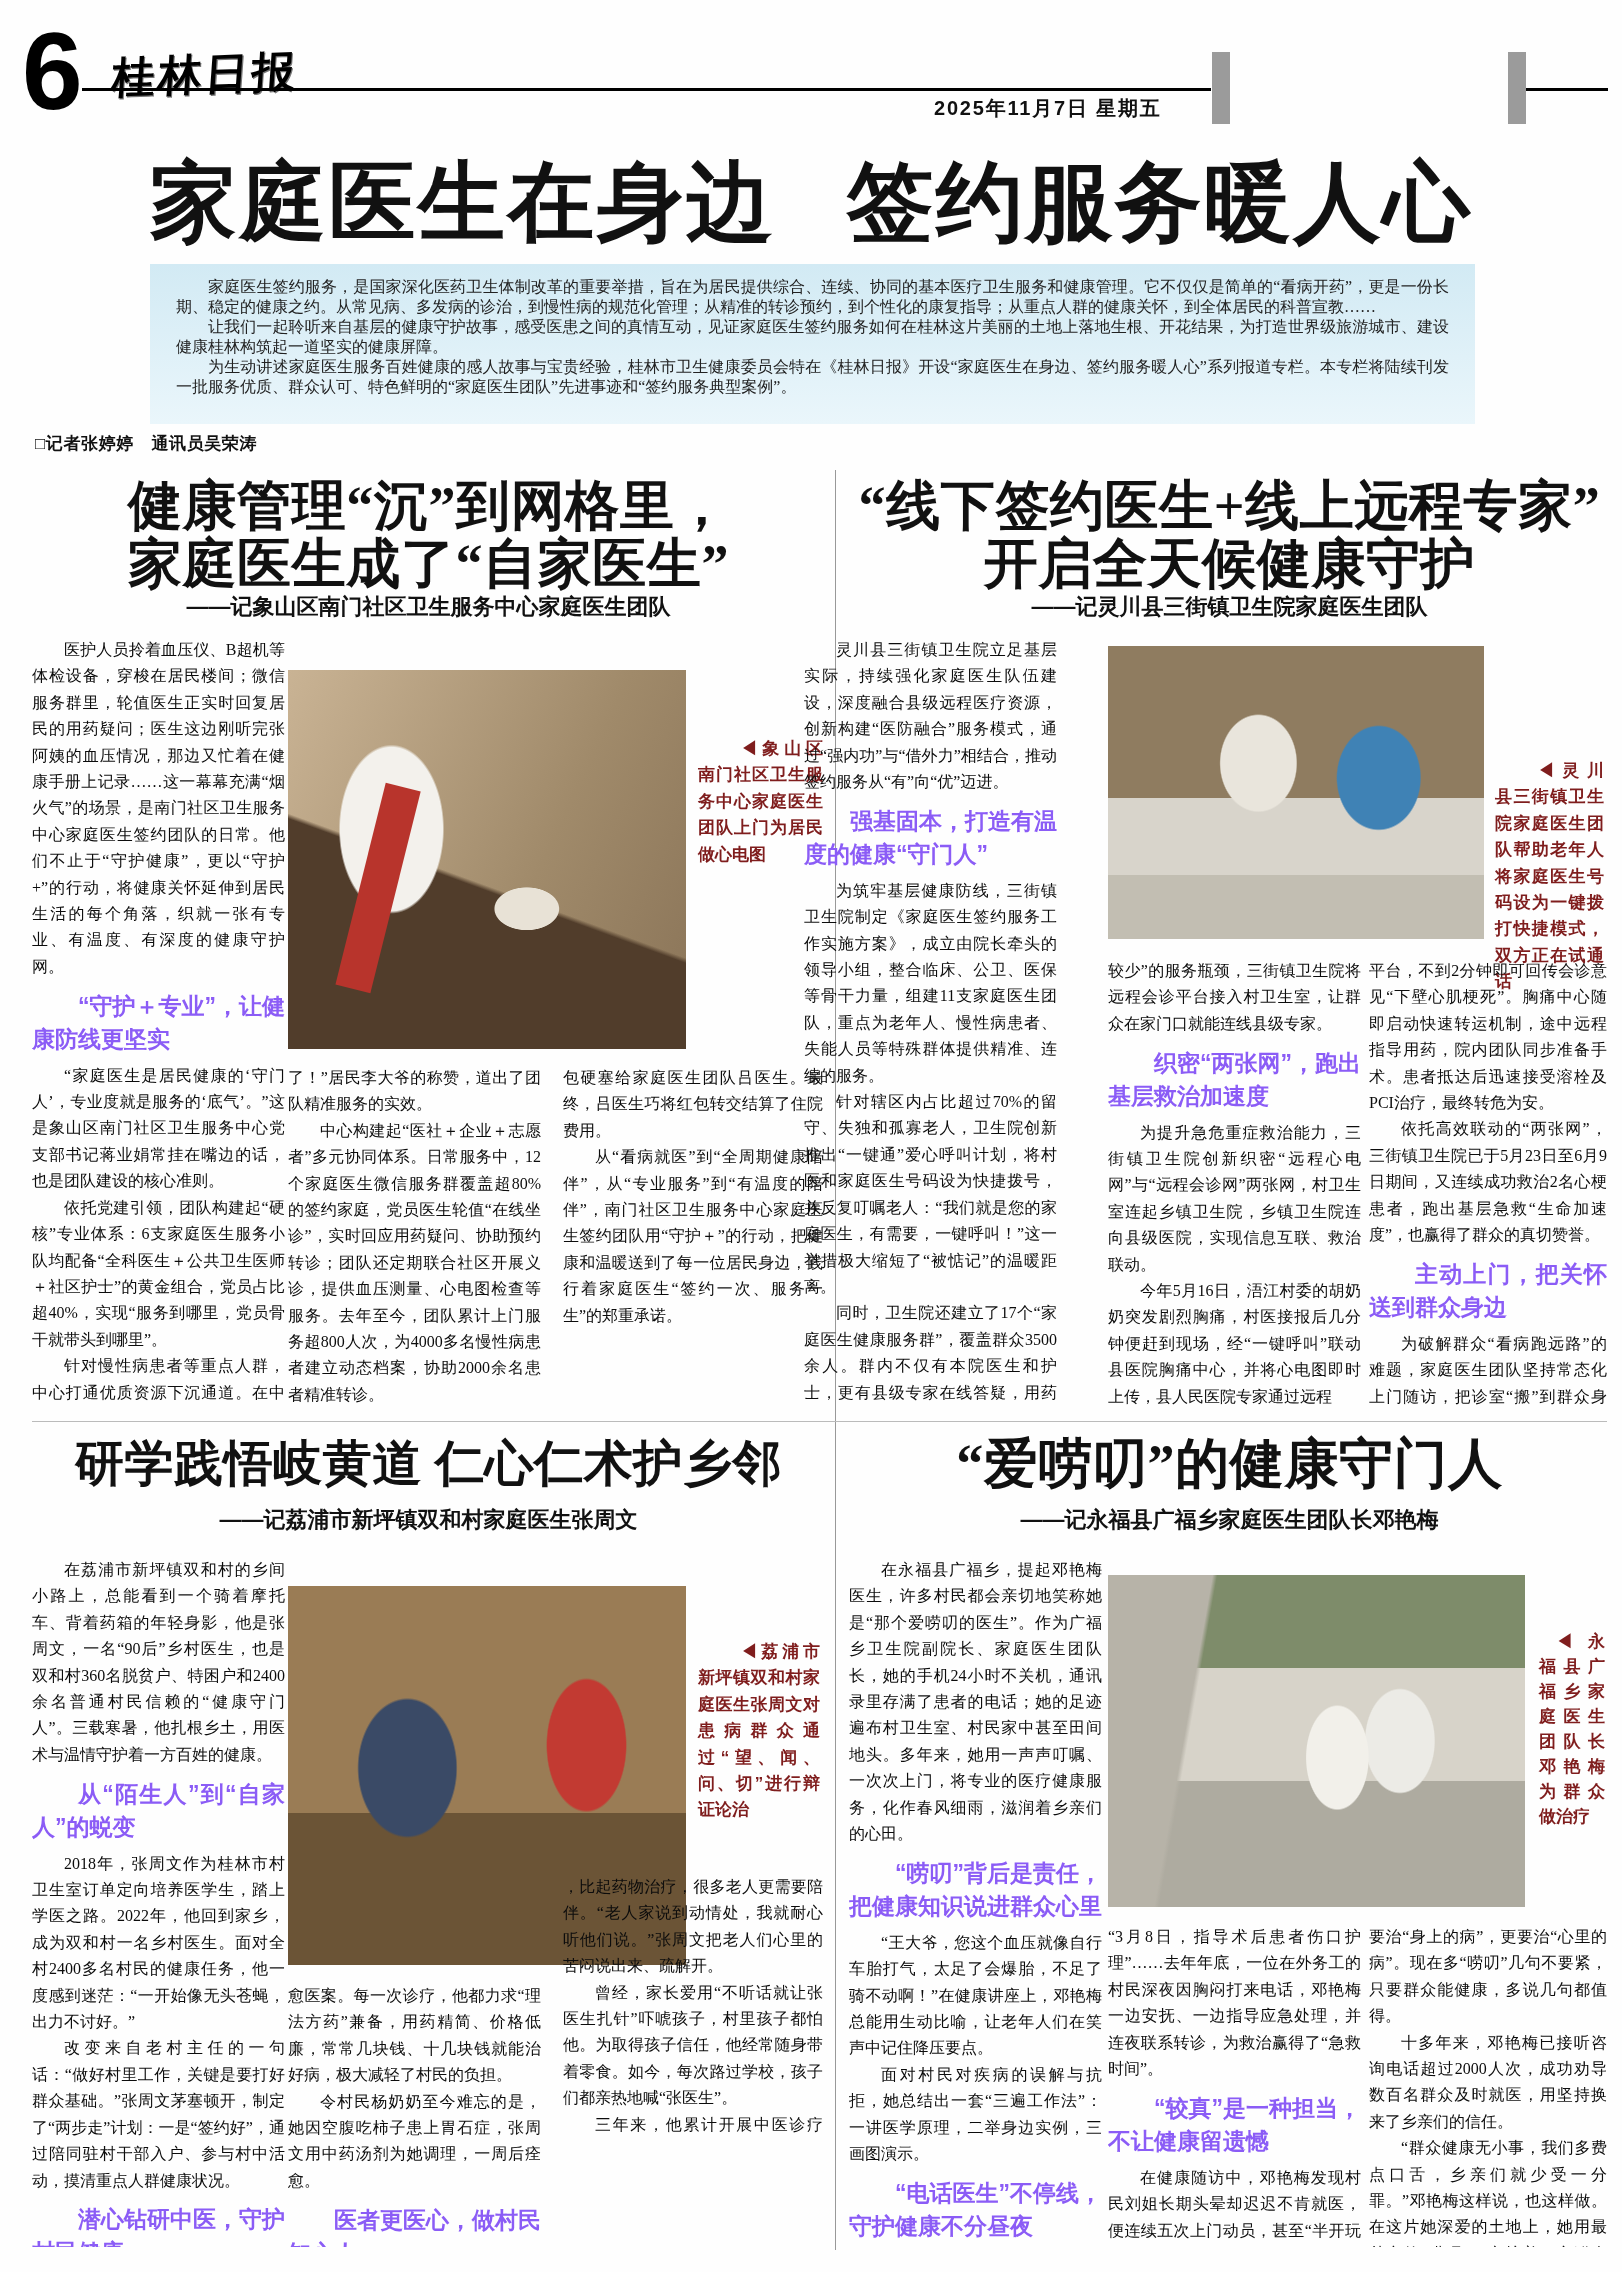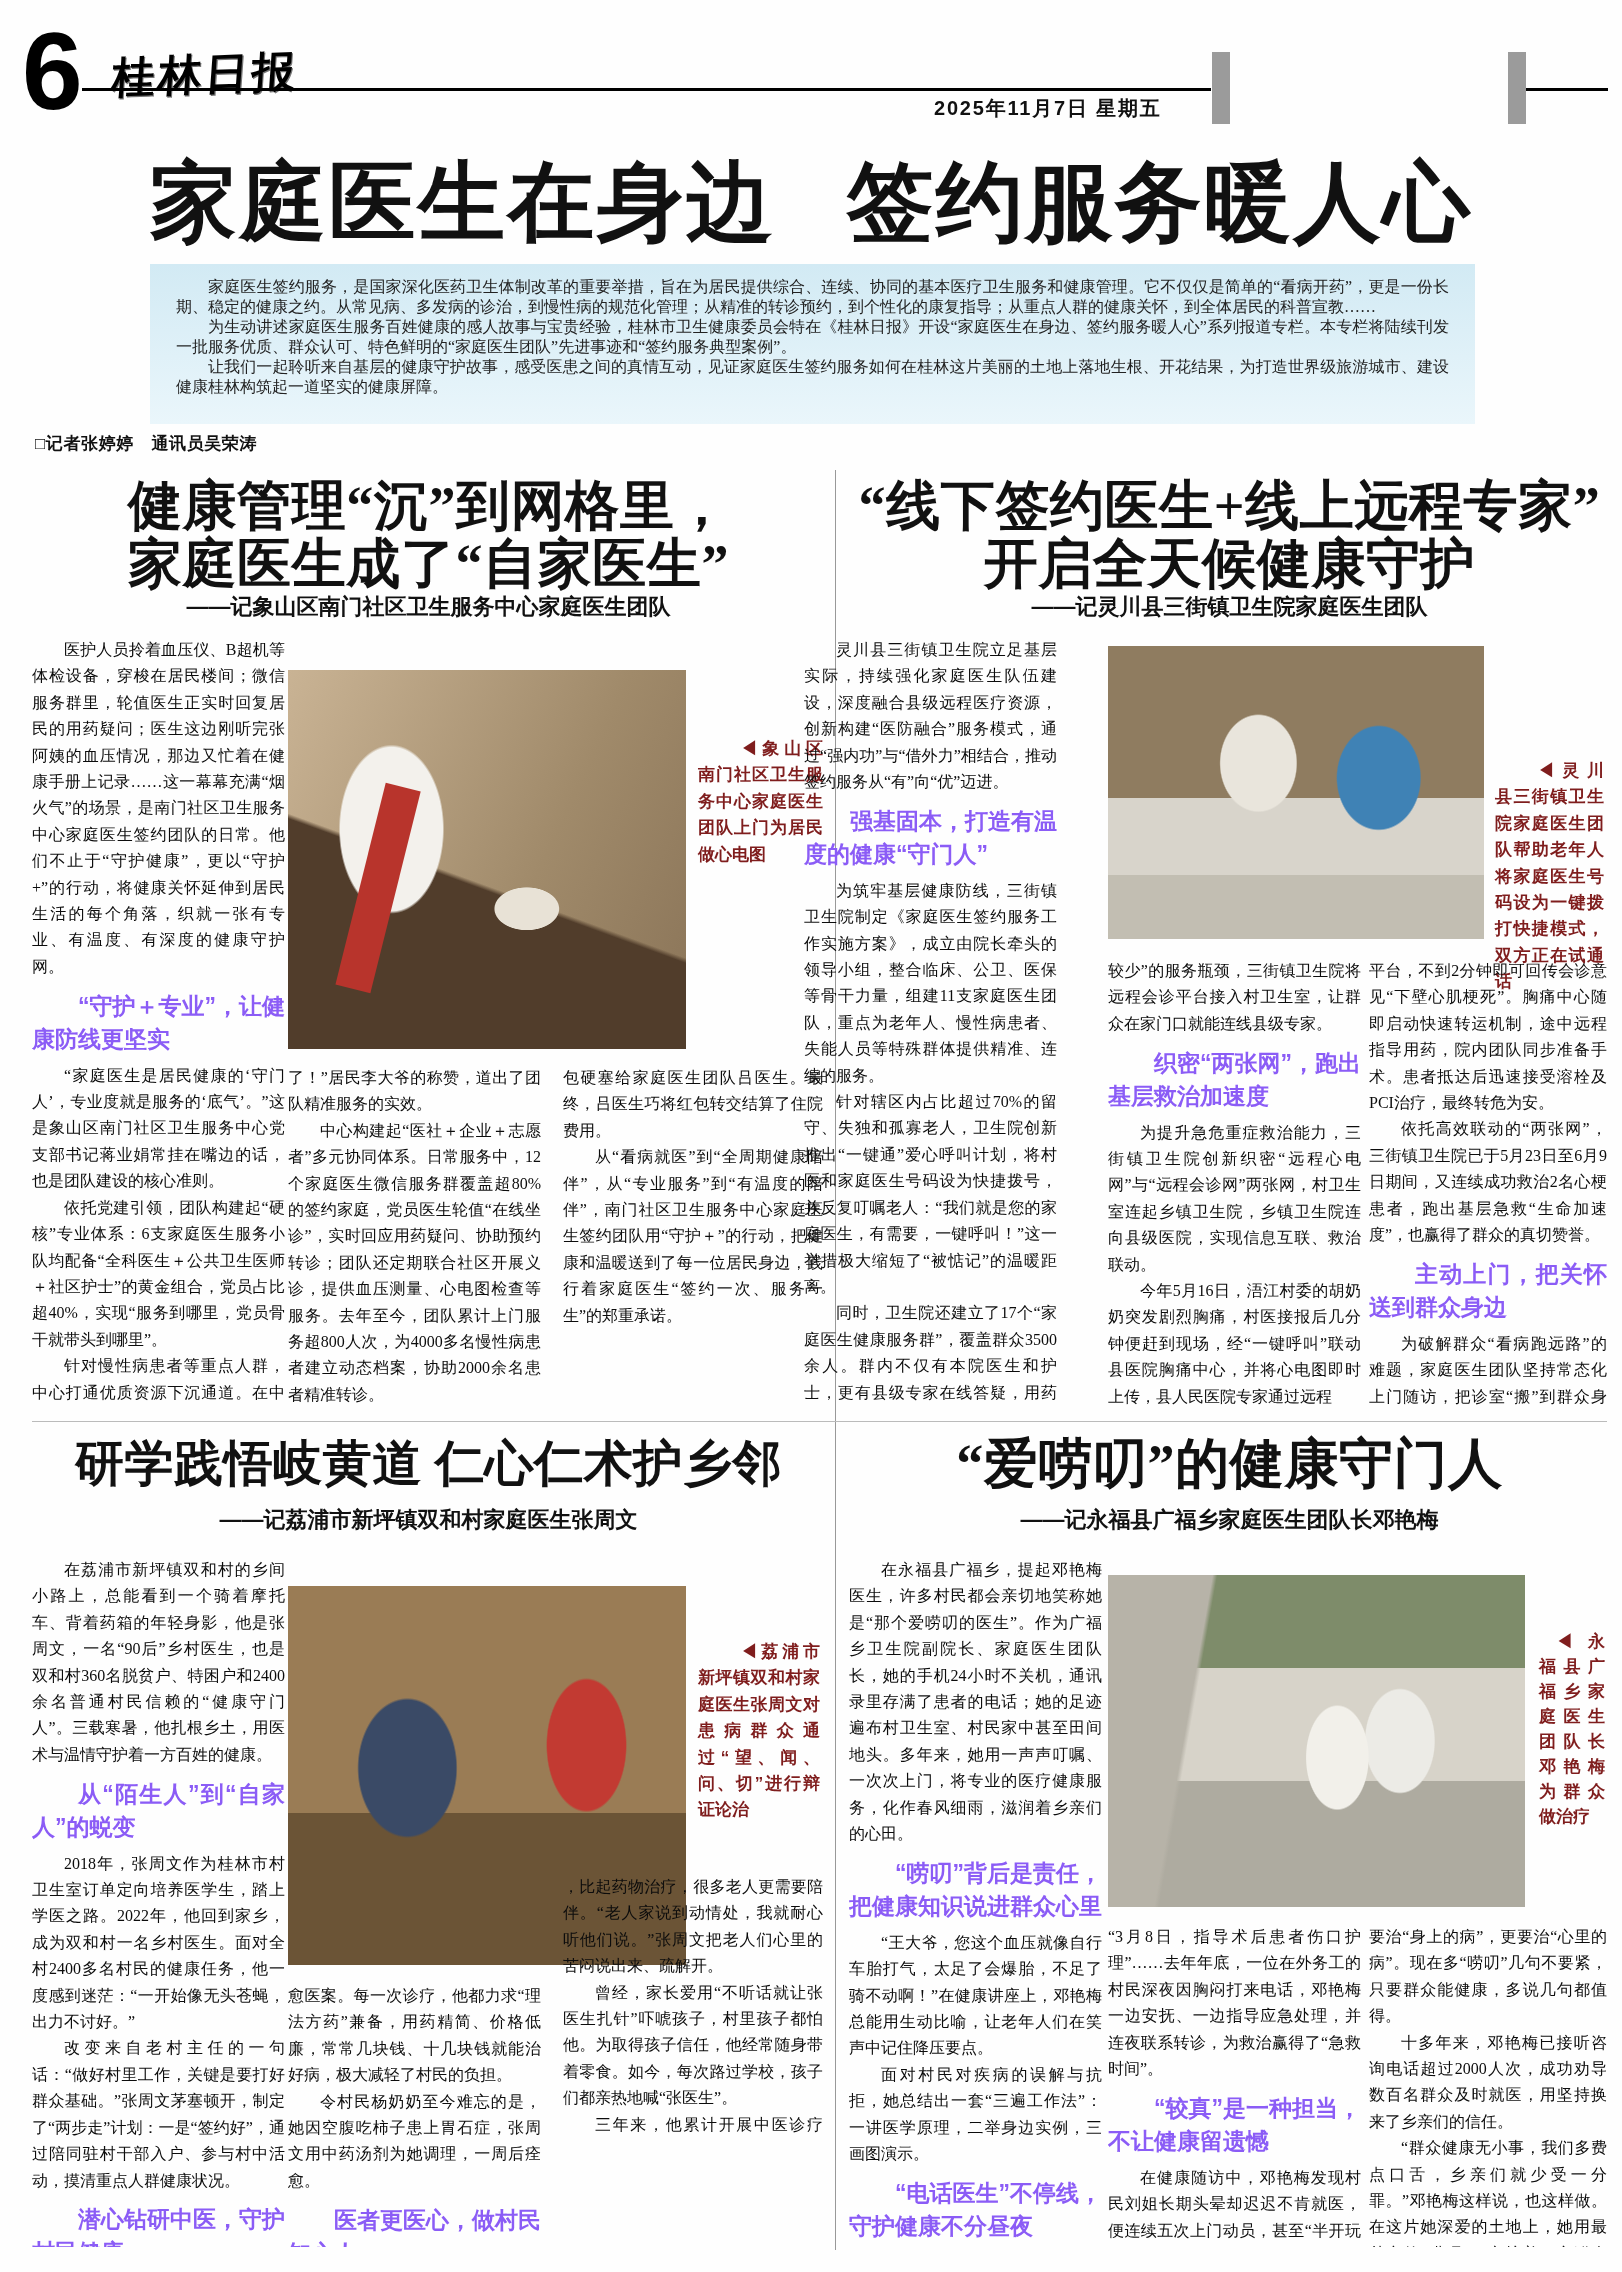--- a/index.html
+++ b/index.html
@@ -100,22 +100,22 @@
   <div class="date">2025年11月7日  星期五</div>
   <div class="secbar b1" style="background: rgb(155, 155, 155);"></div>
   <div class="secbar b2" style="background: rgb(155, 155, 155);"></div>
 
   <div class="headline">
     <span>家庭医生在身边</span><span class="gap"></span><span>签约服务暖人心</span>
   </div>
 
   <div class="intro">
     <p>家庭医生签约服务，是国家深化医药卫生体制改革的重要举措，旨在为居民提供综合、连续、协同的基本医疗卫生服务和健康管理。它不仅仅是简单的“看病开药”，更是一份长期、稳定的健康之约。从常见病、多发病的诊治，到慢性病的规范化管理；从精准的转诊预约，到个性化的康复指导；从重点人群的健康关怀，到全体居民的科普宣教……</p>
+    <p>让我们一起聆听来自基层的健康守护故事，感受医患之间的真情互动，见证家庭医生签约服务如何在桂林这片美丽的土地上落地生根、开花结果，为打造世界级旅游城市、建设健康桂林构筑起一道坚实的健康屏障。</p>
     <p>为生动讲述家庭医生服务百姓健康的感人故事与宝贵经验，桂林市卫生健康委员会特在《桂林日报》开设“家庭医生在身边、签约服务暖人心”系列报道专栏。本专栏将陆续刊发一批服务优质、群众认可、特色鲜明的“家庭医生团队”先进事迹和“签约服务典型案例”。</p>
-    <p>让我们一起聆听来自基层的健康守护故事，感受医患之间的真情互动，见证家庭医生签约服务如何在桂林这片美丽的土地上落地生根、开花结果，为打造世界级旅游城市、建设健康桂林构筑起一道坚实的健康屏障。</p>
   </div>
   <div class="byline">□记者张婷婷　通讯员吴荣涛</div>
 
   <div class="vdiv"></div>
   <div class="hdiv"></div>
 
   <div class="art-title" id="a1-title">健康管理“沉”到网格里，
 家庭医生成了“自家医生”</div>
   <div class="art-sub" id="a1-sub">——记象山区南门社区卫生服务中心家庭医生团队</div>
   <div class="col" id="a1-col1">

